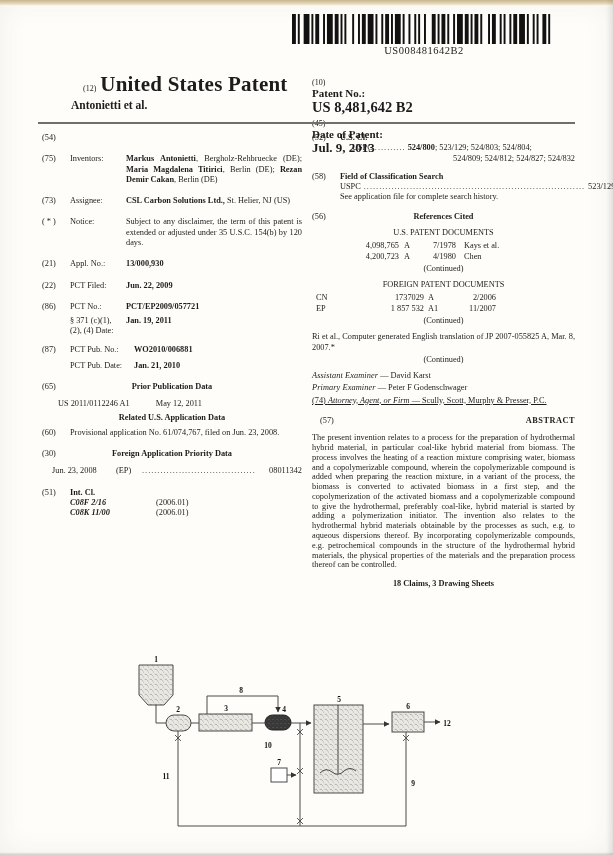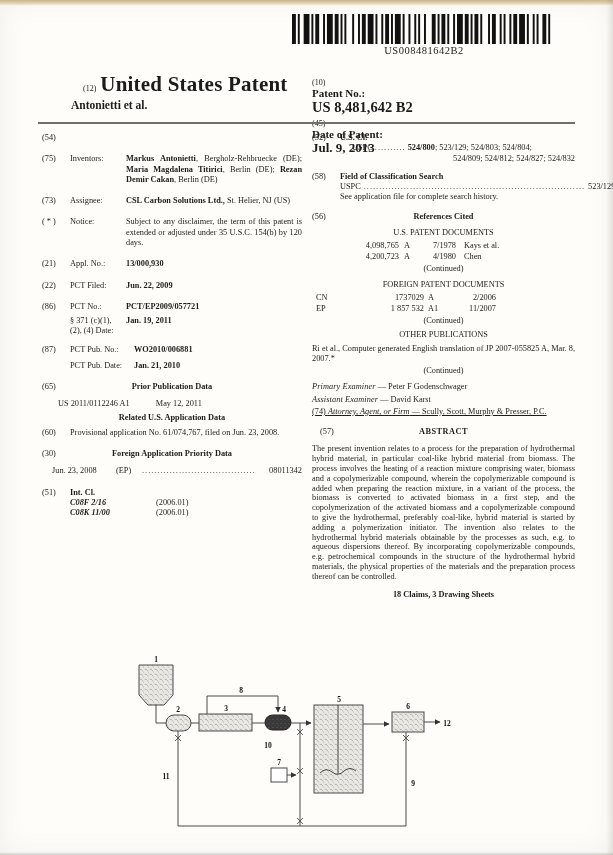--- a/index.html
+++ b/index.html
@@ -77,21 +77,21 @@
   .cit-row .cn{text-align:right;padding-right:5px;}
   .cit-row .cd{text-align:right;padding-right:8px;}
   .for-row{display:grid;grid-template-columns:40px 72px 20px 48px;padding-left:4px;}
   .for-row .fn{text-align:right;padding-right:4px;}
   .for-row .fd{text-align:right;}
   .exam{margin-bottom:2px;}
   .exam i{letter-spacing:.1px;}
   .attorney{margin-bottom:10px;text-decoration:underline;}
   .abstract-hdr{position:relative;margin:10px 0 7px 0;}
   .abstract-hdr .num{position:absolute;left:8px;top:0;}
-  .abstract-hdr .htext{text-align:center;font-weight:bold;letter-spacing:.5px;}
+  .abstract-hdr .htext{text-align:right;font-weight:bold;letter-spacing:.5px;}
   .abstract-text{text-align:justify;line-height:1.18;}
   .claims{text-align:center;font-weight:bold;margin-top:9px;}
 
   
   .figure{position:absolute;left:85px;top:648px;}
   .fig-label{font-size:7.5px;font-weight:bold;font-family:"Liberation Serif",serif;}
 </style>
 </head>
 <body>
 
@@ -352,26 +352,25 @@
         </div>
         <div class="for-row">
           <span class="fc">EP</span>
           <span class="fn">1 857 532</span>
           <span class="fk">A1</span>
           <span class="fd">11/2007</span>
         </div>
       </div>
     <div class="ccont">(Continued)</div>
 
-    <div class="chdr-plain" style="margin-top:-2px">OTHER PUBLICATIONS</div>
     <div class="just">Ri et al., Computer generated English translation of JP 2007-055825 A, Mar. 8, 2007.*</div>
     <div class="ccont">(Continued)</div>
 
+    <div class="exam"><i>Assistant Examiner</i> — David Karst</div>
     <div class="exam"><i>Primary Examiner</i> — Peter F Godenschwager</div>
-    <div class="exam"><i>Assistant Examiner</i> — David Karst</div>
     <div class="attorney just">(74) <i>Attorney, Agent, or Firm</i> — Scully, Scott, Murphy &amp; Presser, P.C.</div>
 
     <div class="abstract-hdr">
       <span class="num">(57)</span>
       <div class="htext">ABSTRACT</div>
     </div>
     <div class="abstract-text">The present invention relates to a process for the preparation of hydrothermal hybrid material, in particular coal-like hybrid material from biomass. The process involves the heating of a reaction mixture comprising water, biomass and a copolymerizable compound, wherein the copolymerizable compound is added when preparing the reaction mixture, in a variant of the process, the biomass is converted to activated biomass in a first step, and the copolymerization of the activated biomass and a copolymerizable compound to give the hydrothermal, preferably coal-like, hybrid material is started by adding a polymerization initiator. The invention also relates to the hydrothermal hybrid materials obtainable by the processes as such, e.g. to aqueous dispersions thereof. By incorporating copolymerizable compounds, e.g. petrochemical compounds in the structure of the hydrothermal hybrid materials, the physical properties of the materials and the preparation process thereof can be controlled.</div>
     <div class="claims">18 Claims, 3 Drawing Sheets</div>
   </div>
 

